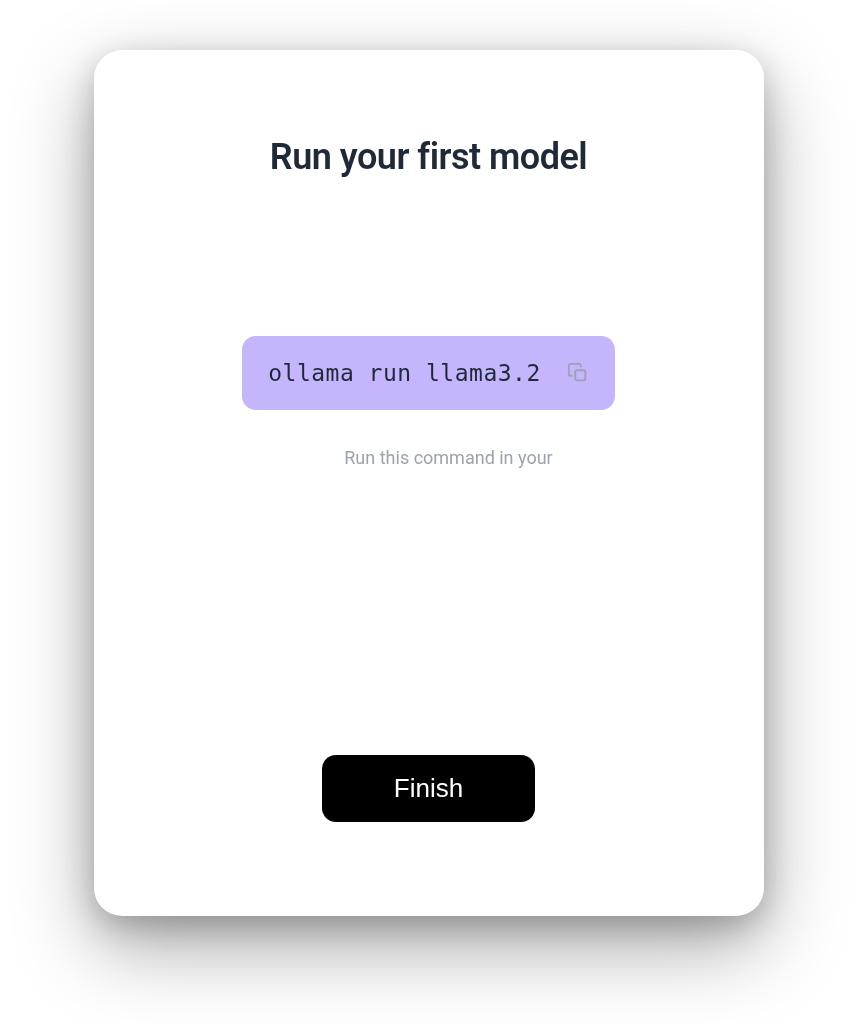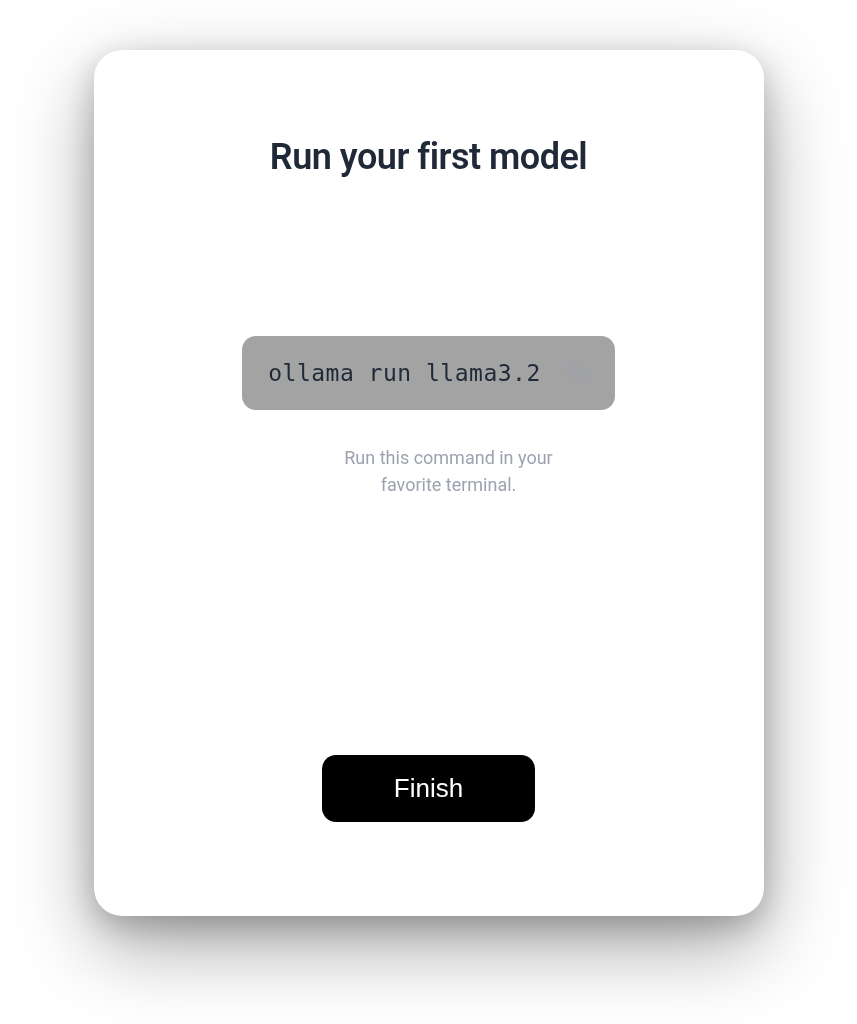--- a/index.html
+++ b/index.html
@@ -30,21 +30,21 @@
       position: relative;
     }
     .title {
       font-size: 36px;
       font-weight: 600;
       color: #1f2937;
       letter-spacing: -0.5px;
     }
     .command-box {
       margin-top: 158px;
-      background: #a3a3a3;
+      background: #c4b5fd;
       border-radius: 14px;
       padding: 24px 26px;
       display: flex;
       align-items: center;
       gap: 26px;
     }
     .command-text {
       font-family: "SF Mono", Menlo, Monaco, Consolas, monospace;
       font-size: 23px;
       color: #1f2937;
@@ -90,17 +90,16 @@
     <span class="copy-icon">
       <svg viewBox="0 0 24 24" fill="none" stroke="currentColor" stroke-width="2" stroke-linecap="round" stroke-linejoin="round">
         <rect x="9" y="9" width="11" height="11" rx="2" ry="2"></rect>
         <path d="M5 15H4a2 2 0 0 1-2-2V4a2 2 0 0 1 2-2h9a2 2 0 0 1 2 2v1"></path>
       </svg>
     </span>
   </div>
 
   <div class="helper-text">
     <div>Run this command in your</div>
-    <div>favorite terminal.</div>
   </div>
 
   <button class="finish-button">Finish</button>
 </div>
 
 </body></html>

